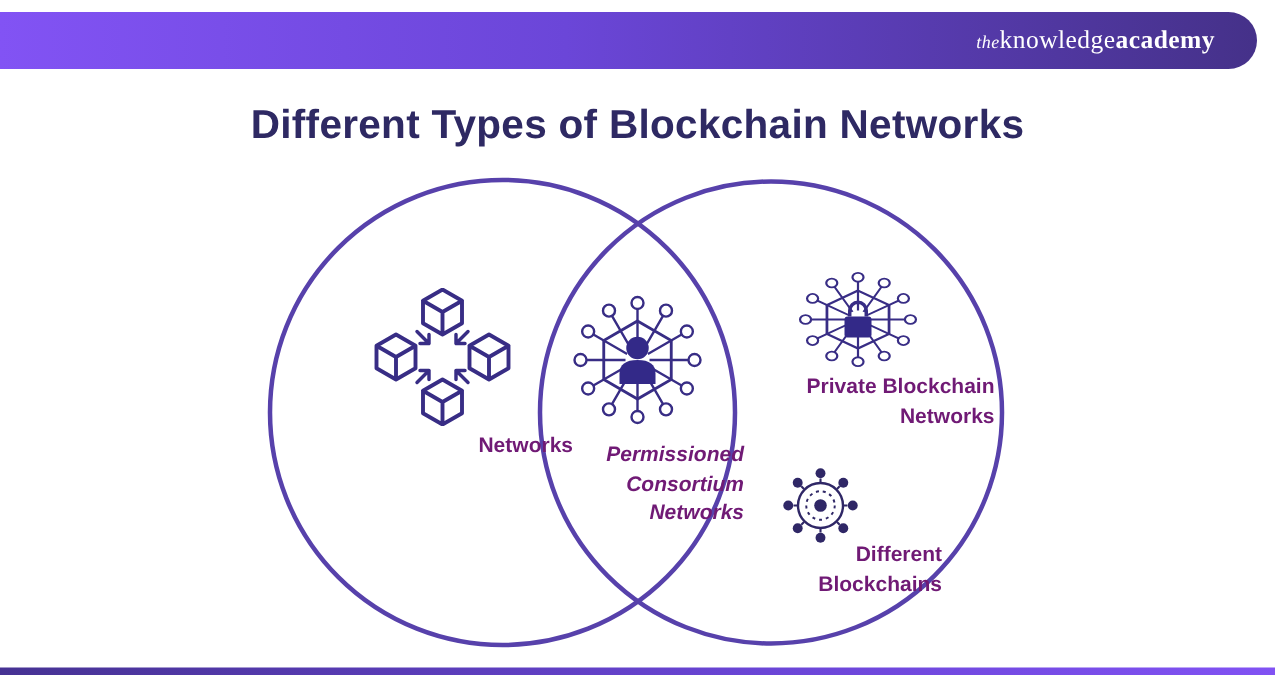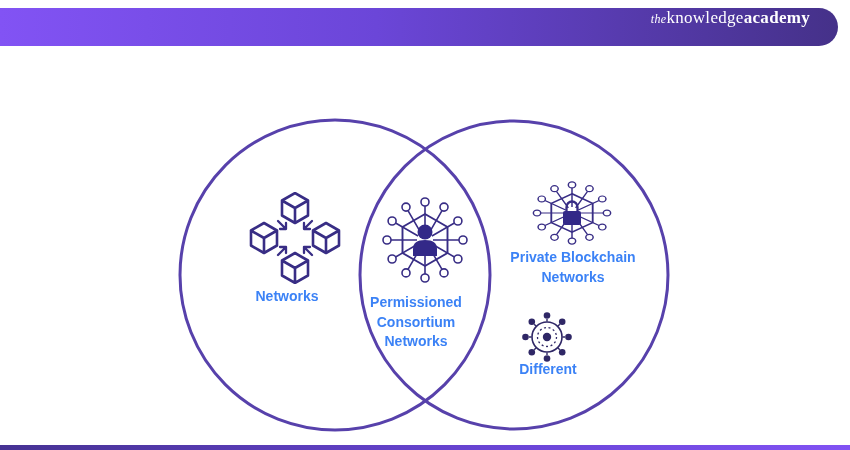--- a/index.html
+++ b/index.html
@@ -3,56 +3,57 @@
 <meta charset="utf-8">
 <style>
   html,body{margin:0;padding:0;background:#fff;}
   .page{position:relative;width:850px;height:450px;background:#ffffff;overflow:hidden;
         font-family:"Liberation Sans",sans-serif;}
 
   
   .topbar{position:absolute;left:0;top:8px;width:838px;height:38px;
           border-radius:0 19px 19px 0;
           background:linear-gradient(90deg,#8253f4 0%,#6b46d8 45%,#453189 100%);
-          display:flex;justify-content:flex-end;
+          display:flex;align-items:center;justify-content:flex-end;
           padding-right:28px;box-sizing:border-box;}
   .logo{color:#ffffff;font-family:"Liberation Serif",serif;letter-spacing:.3px;white-space:nowrap;}
   .logo-the{font-style:italic;font-size:12px;}
   .logo-knowledge{font-size:17px;}
   .logo-academy{font-size:17px;font-weight:700;}
 
   
   .title{position:absolute;top:68px;left:0;width:100%;margin:0;text-align:center;
          font-size:27px;font-weight:700;color:#2e2963;letter-spacing:.2px;}
 
   
   .venn{position:absolute;left:0;top:0;}
 
   .icon{position:absolute;}
 
-  .vlabel{position:absolute;text-align:center;font-weight:700;color:#3b82f6;
+  .vlabel{position:absolute;text-align:right;font-weight:700;color:#701a75;
           font-size:14px;line-height:1.4;}
   .lbl-public{left:192px;top:287px;width:190px;}
-  .lbl-permissioned{left:346px;top:293px;width:140px;}
+  .lbl-permissioned{left:356px;top:293px;width:140px;font-style:italic;}
   .lbl-private{left:483px;top:248px;width:180px;}
   .lbl-consortium{left:468px;top:360px;width:160px;}
 
   
   .bottombar{position:absolute;left:0;bottom:0;width:100%;height:5px;
              background:linear-gradient(90deg,#463293 0%,#6a45d6 60%,#8152f3 100%);}
 </style>
 </head>
 <body>
 
 <div class="page">
 
   <header class="topbar">
     <div class="logo"><span class="logo-the">the</span><span class="logo-knowledge">knowledge</span><span class="logo-academy">academy</span></div>
   </header>
 
+  <h1 class="title">Different Types of Blockchain Networks</h1>
 
   <svg class="venn" width="850" height="450" viewBox="0 0 850 450">
     <circle cx="335" cy="275" r="155" fill="none" stroke="#5741ab" stroke-width="3"></circle>
     <circle cx="514" cy="275" r="154" fill="none" stroke="#5741ab" stroke-width="3"></circle>
   </svg>
 
   <svg class="icon" style="left:247px;top:192px;" width="96" height="92" viewBox="-48 -46 96 92">
     <g fill="none" stroke="#382d85" stroke-width="2.6" stroke-linejoin="round" stroke-linecap="round">
 
       <g transform="translate(0,-30)">
@@ -157,16 +158,17 @@
     <div>Networks</div>
   </div>
 
   <div class="vlabel lbl-private">
     <div>Private Blockchain</div>
     <div>Networks</div>
   </div>
 
   <div class="vlabel lbl-consortium">
     <div>Different</div>
+    <div>Blockchains</div>
   </div>
 
   <footer class="bottombar"></footer>
 </div>
 
 </body></html>

